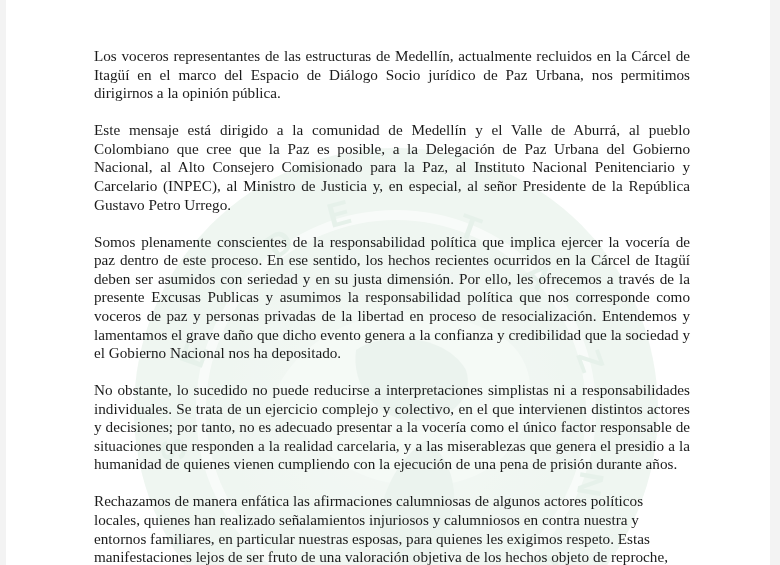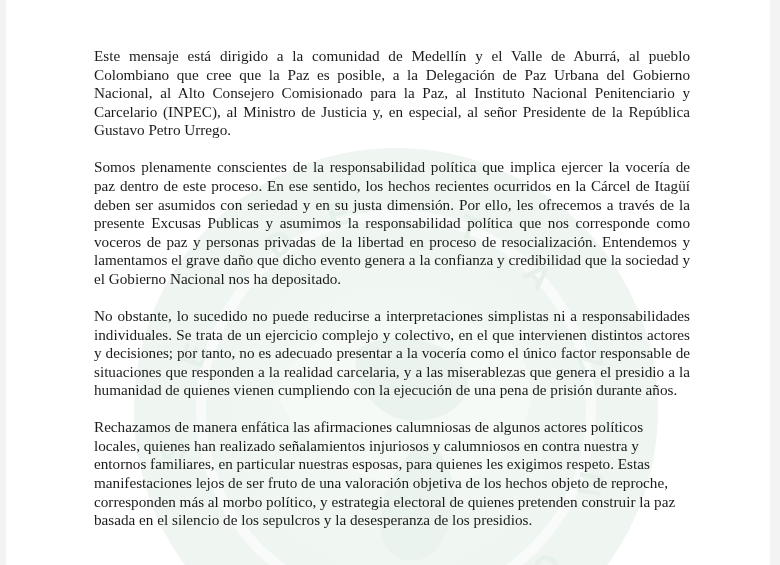--- a/index.html
+++ b/index.html
@@ -71,18 +71,19 @@
       <text x="395" y="135" transform="rotate(45 395 135)">A</text>
       <text x="450" y="215" transform="rotate(70 450 215)">Z</text>
       <text x="75" y="230" transform="rotate(-70 75 230)">E</text>
       <text x="60" y="320" transform="rotate(-95 60 320)">S</text>
       <text x="455" y="330" transform="rotate(100 455 330)">N</text>
       <text x="420" y="410" transform="rotate(130 420 410)">O</text>
     </g>
   </svg>
 
   <div class="content">
+    <p>Los voceros representantes de las estructuras de Medellín, actualmente recluidos en la Cárcel de Itagüí en el marco del Espacio de Diálogo Socio jurídico de Paz Urbana, nos permitimos dirigirnos a la opinión pública.</p>
     <p>Este mensaje está dirigido a la comunidad de Medellín y el Valle de Aburrá, al pueblo Colombiano que cree que la Paz es posible, a la Delegación de Paz Urbana del Gobierno Nacional, al Alto Consejero Comisionado para la Paz, al Instituto Nacional Penitenciario y Carcelario (INPEC), al Ministro de Justicia y, en especial, al señor Presidente de la República Gustavo Petro Urrego.</p>
     <p>Somos plenamente conscientes de la responsabilidad política que implica ejercer la vocería de paz dentro de este proceso. En ese sentido, los hechos recientes ocurridos en la Cárcel de Itagüí deben ser asumidos con seriedad y en su justa dimensión. Por ello, les ofrecemos a través de la presente Excusas Publicas y asumimos la responsabilidad política que nos corresponde como voceros de paz y personas privadas de la libertad en proceso de resocialización. Entendemos y lamentamos el grave daño que dicho evento genera a la confianza y credibilidad que la sociedad y el Gobierno Nacional nos ha depositado.</p>
     <p>No obstante, lo sucedido no puede reducirse a interpretaciones simplistas ni a responsabilidades individuales. Se trata de un ejercicio complejo y colectivo, en el que intervienen distintos actores y decisiones; por tanto, no es adecuado presentar a la vocería como el único factor responsable de situaciones que responden a la realidad carcelaria, y a las miserablezas que genera el presidio a la humanidad de quienes vienen cumpliendo con la ejecución de una pena de prisión durante años.</p>
     <p class="last">Rechazamos de manera enfática las afirmaciones calumniosas de algunos actores políticos locales, quienes han realizado señalamientos injuriosos y calumniosos en contra nuestra y entornos familiares, en particular nuestras esposas, para quienes les exigimos respeto. Estas manifestaciones lejos de ser fruto de una valoración objetiva de los hechos objeto de reproche, corresponden más al morbo político, y estrategia electoral de quienes pretenden construir la paz basada en el silencio de los sepulcros y la desesperanza de los presidios.</p>
   </div>
 </div>
 
 </body></html>

